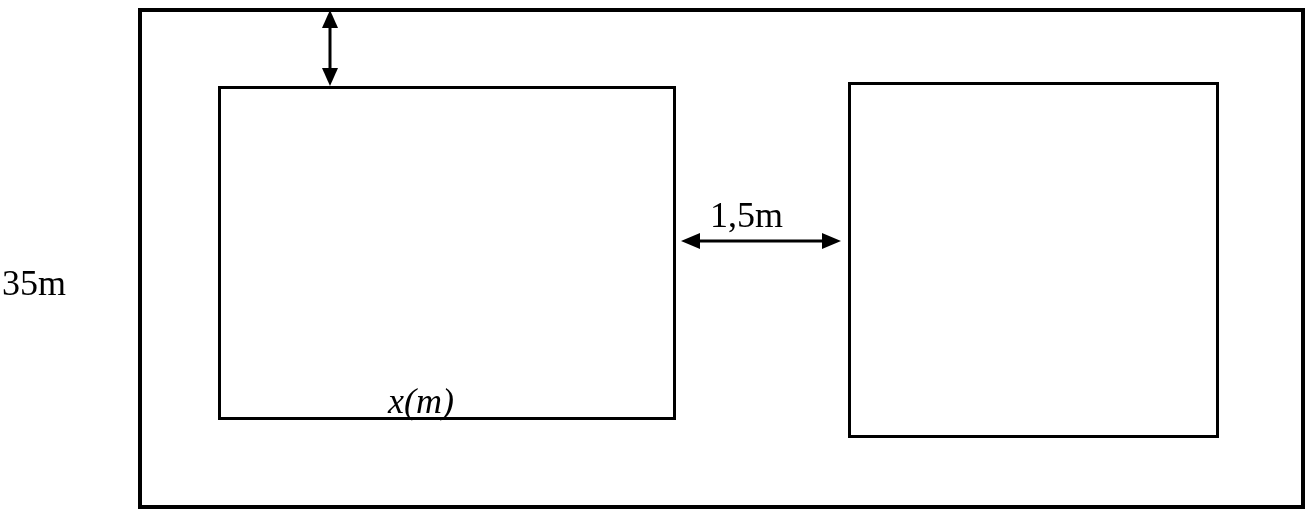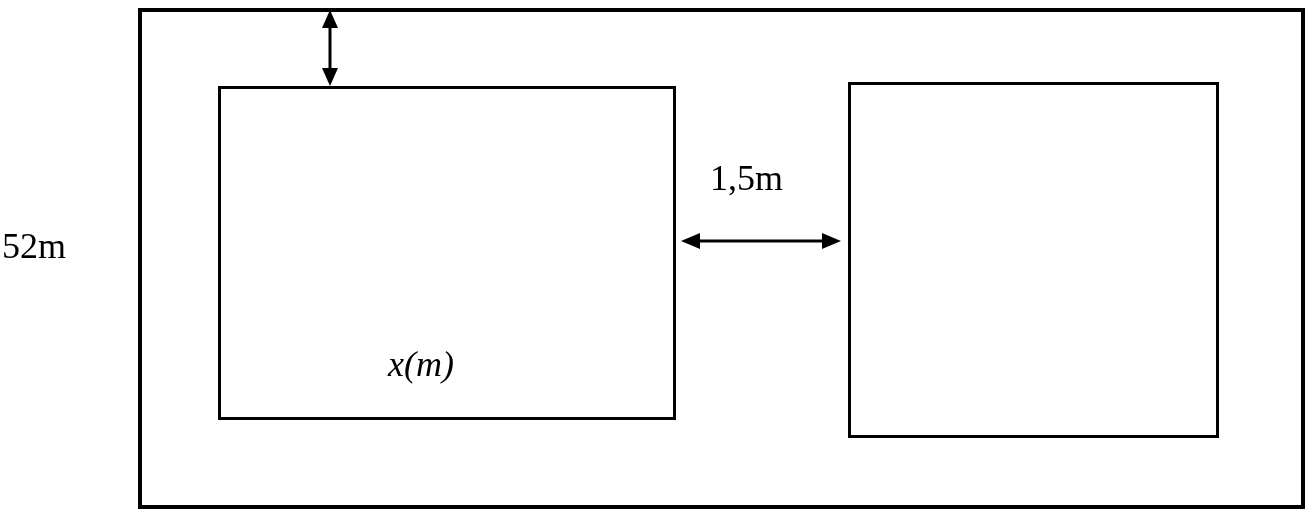--- a/index.html
+++ b/index.html
@@ -45,20 +45,21 @@
       border: 3px solid #000000;
       box-sizing: border-box;
       background: #ffffff;
     }
     .label {
       position: absolute;
       font-size: 36px;
       line-height: 1;
       white-space: nowrap;
       user-select: none;
+      margin-top: 37px;
     }
     .label-outer-height {
       left: 2px;
       top: 228px;
     }
     .label-gap {
       left: 710px;
       top: 160px;
     }
     .label-inner {
@@ -94,19 +95,19 @@
       <polygon points="330,86 322,68 338,68" stroke="none"></polygon>
     </g>
 
     <g stroke="#000000" fill="#000000">
       <line x1="694" y1="241" x2="828" y2="241" stroke-width="3"></line>
       <polygon points="681,241 700,233 700,249" stroke="none"></polygon>
       <polygon points="841,241 822,233 822,249" stroke="none"></polygon>
     </g>
   </svg>
 
-  <div class="label label-outer-height">52m</div>
+  <div class="label label-outer-height">35m</div>
 
   <div class="label label-gap">1,5m</div>
 
   <div class="label label-inner">x(m)</div>
 
 </div>
 
 </body></html>

